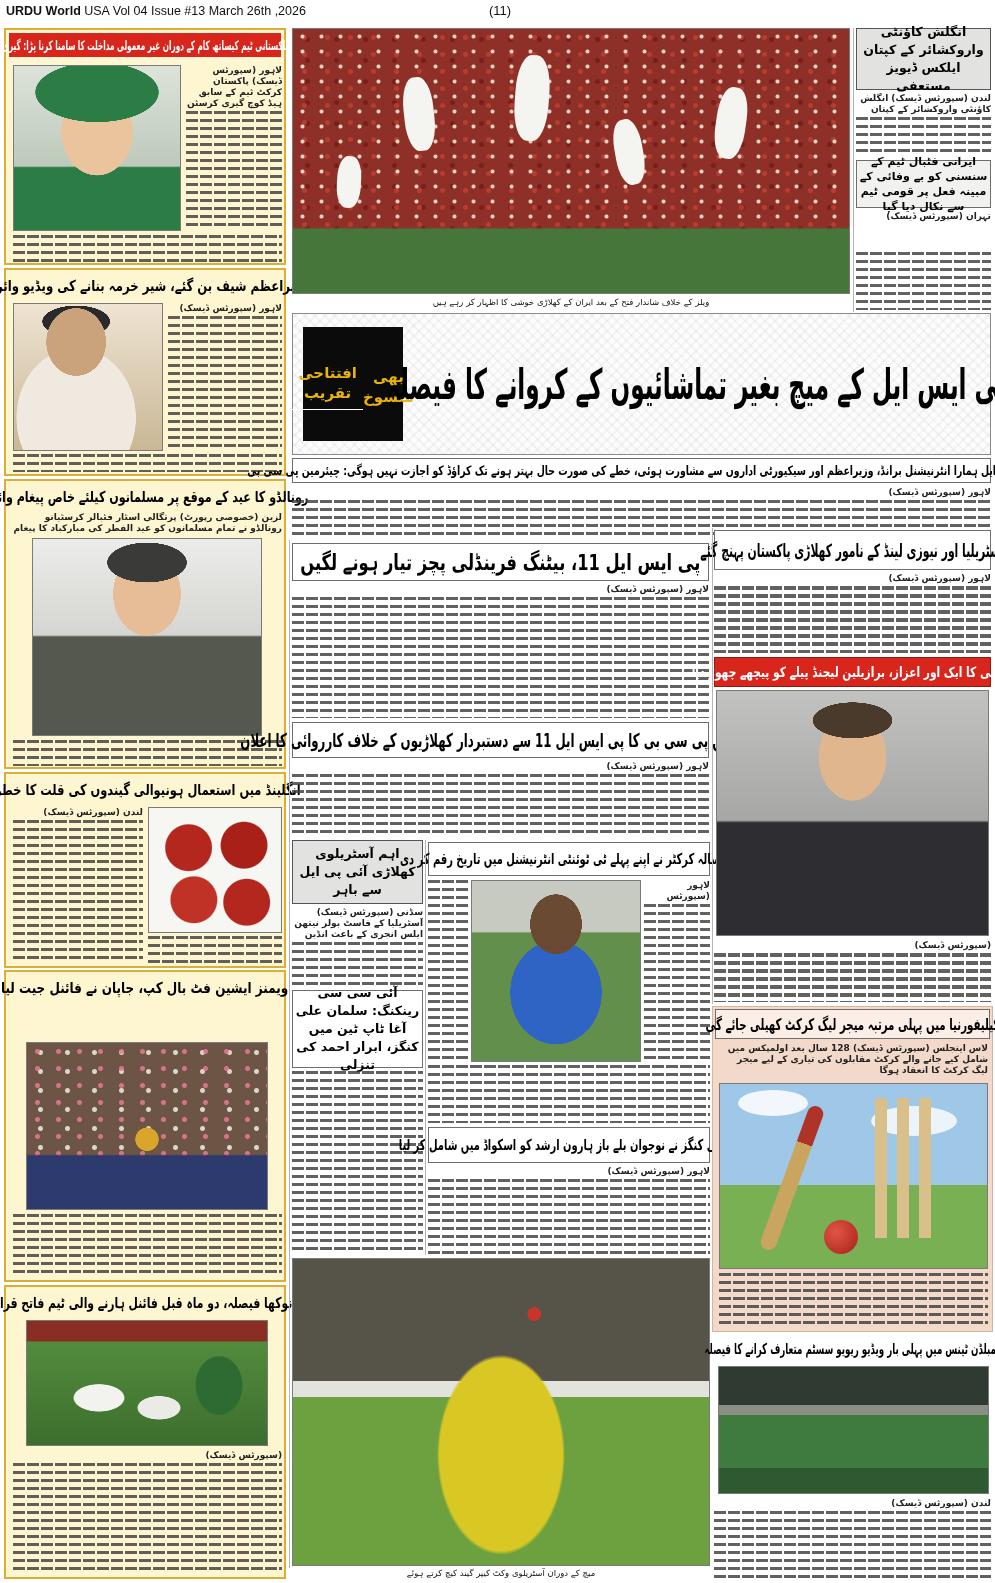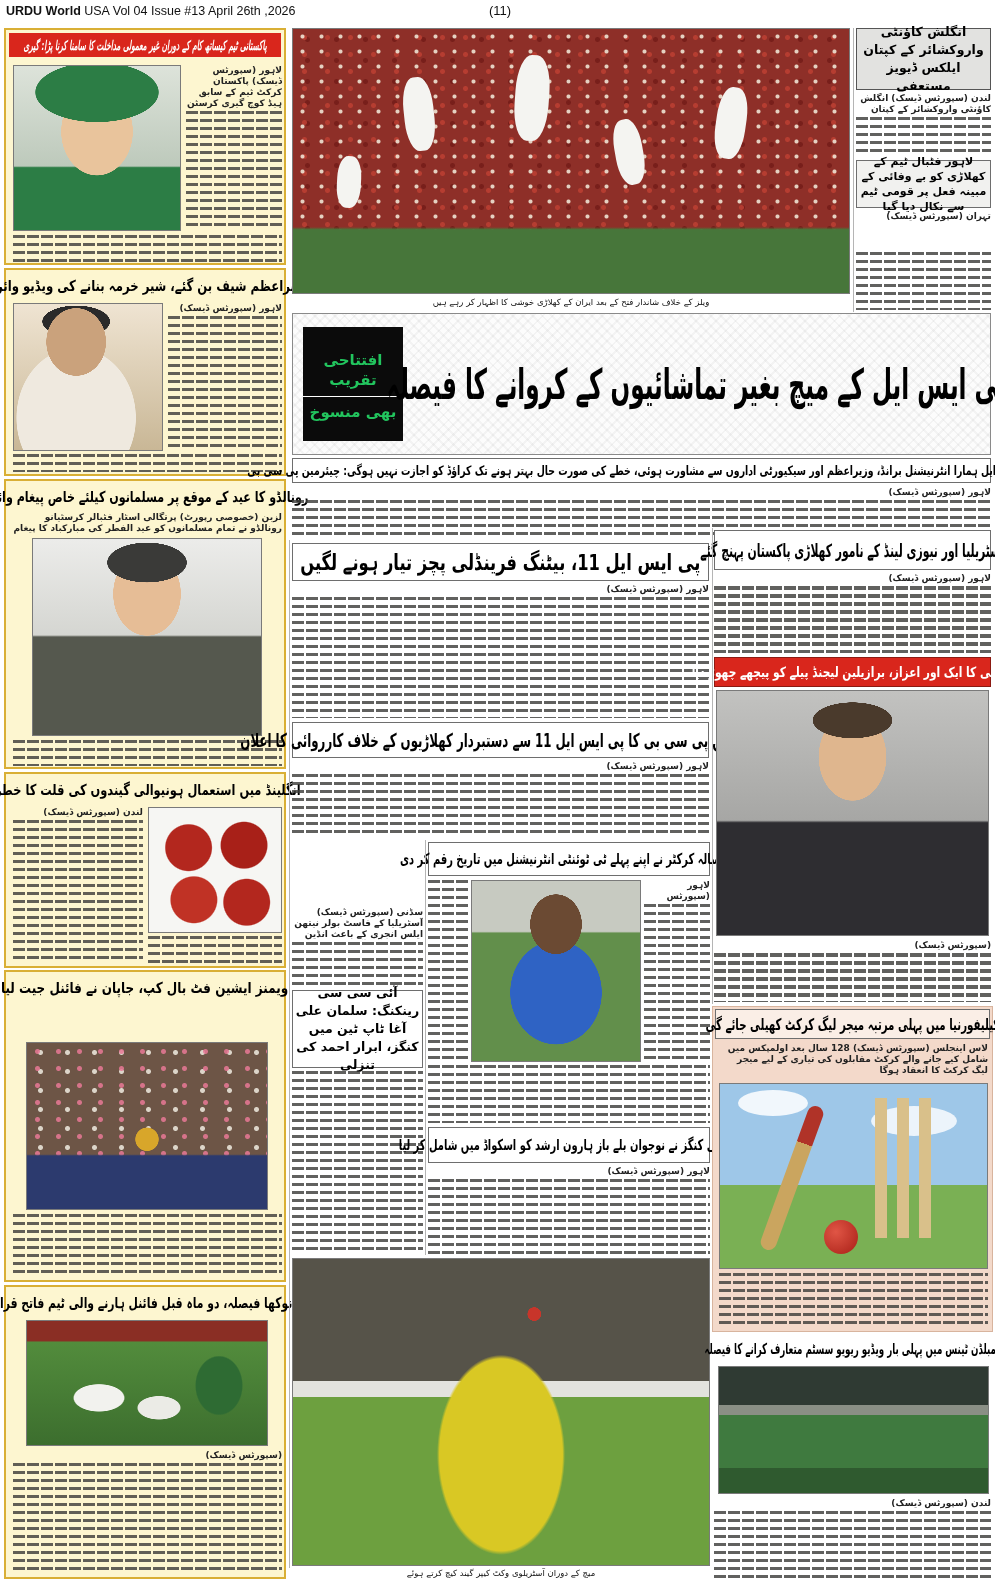--- a/index.html
+++ b/index.html
@@ -19,42 +19,42 @@
   .body{display:flex;flex-direction:column;gap:2px;overflow:hidden;}
   .lead{direction:rtl;text-align:right;font-size:9px;line-height:11px;font-weight:bold;color:#222;
         max-height:22px;overflow:hidden;flex:0 0 auto;}
   .sim{flex:1 1 auto;opacity:.82;
        background-image:repeating-linear-gradient(180deg,#3f3f3c 0 3.5px,transparent 3.5px 8px);
        -webkit-mask-image:repeating-linear-gradient(90deg,#000 0 12px,transparent 12px 14px);
        mask-image:repeating-linear-gradient(90deg,#000 0 12px,transparent 12px 14px);}
   .photo{border:1px solid #7a7a7a;overflow:hidden;}
   .cap{direction:rtl;font-size:8.5px;line-height:11px;text-align:center;color:#111;overflow:hidden;}
   .vr{background:#b5b5b5;width:1px;}
-  .flag{background:#0b0b0b;color:#22c55e;display:flex;flex-direction:column;align-items:center;justify-content:center;}
+  .flag{background:#0b0b0b;color:#eab308;display:flex;align-items:center;justify-content:center;}
   .flag .fl1{border-bottom:1px solid #fff;padding:4px 6px 6px;}
   .flag div{font-weight:bold;font-size:15px;line-height:20px;text-align:center;direction:rtl;}
   .mainhead-bg{background:
      repeating-linear-gradient(45deg,rgba(0,0,0,.035) 0 2px,transparent 2px 7px),
      repeating-linear-gradient(-45deg,rgba(0,0,0,.035) 0 2px,transparent 2px 7px),#fcfcfc;
      border:1px solid #8a8a8a;}
   .pl{position:absolute;background:#f4f4f1;border-radius:42%;}
 </style>
 </head>
 <body>
 
 <div id="page">
 
   <div class="a lat" style="left:6px;top:4px;font-size:12.5px;">
     <span style="font-weight:bold;margin-top:40px;">URDU World</span>
-    <span>USA Vol 04 Issue #13 April 26th ,2026</span>
+    <span>USA Vol 04 Issue #13 March 26th ,2026</span>
   </div>
   <div class="a lat" style="left:455px;top:3px;width:90px;text-align:center;font-size:13px;">(11)</div>
 
   <div class="a ybox" style="left:4px;top:28px;width:282px;height:237px;">
-    <div class="a bar-red hd" style="left:3px;top:3px;width:272px;height:24px;font-size:13px;font-style:italic;">
+    <div class="a bar-red hd" style="left:3px;top:3px;width:272px;height:24px;font-size:13px;">
       <span class="nz" style="transform:scaleX(.56);">پاکستانی ٹیم کیساتھ کام کے دوران غیر معمولی مداخلت کا سامنا کرنا پڑا: گیری</span>
     </div>
     <div class="a photo" style="left:7px;top:35px;width:168px;height:166px;background-image:
         radial-gradient(ellipse 62px 30px at 50% 16%, #2c7d45 0 99%, transparent 100%),
         radial-gradient(ellipse 36px 44px at 50% 40%, #e9c49c 0 99%, transparent 100%),
         linear-gradient(0deg, #2c7d45 0 38%, transparent 39%),
         linear-gradient(#dde3da, #a9b9a8);"></div>
     <div class="a body" style="left:180px;top:35px;width:96px;height:166px;">
       <div class="lead" style="max-height:44px;">لاہور (سپورٹس ڈیسک) پاکستان کرکٹ ٹیم کے سابق ہیڈ کوچ گیری کرسٹن نے کہا ہے کہ قومی ٹیم کے ساتھ کام کے دوران انہیں بیرونی مداخلت کا سامنا رہا</div>
       <div class="sim"></div>
@@ -190,20 +190,23 @@
   </div>
 
   <div class="a bx hd ur" style="left:292px;top:722px;width:417px;height:36px;font-size:19px;">
     <span class="nz" style="transform:scaleX(.62);">چیئرمین پی سی بی کا پی ایس ایل 11 سے دستبردار کھلاڑیوں کے خلاف کارروائی کا اعلان</span>
   </div>
   <div class="a body" style="left:292px;top:761px;width:417px;height:75px;">
     <div class="lead">لاہور (سپورٹس ڈیسک)</div>
     <div class="sim"></div>
   </div>
 
+  <div class="a gbox hd ur" style="left:292px;top:840px;width:131px;height:64px;font-size:12.5px;line-height:18px;padding:2px;">
+    <span>اہم آسٹریلوی کھلاڑی آئی پی ایل سے باہر</span>
+  </div>
   <div class="a body" style="left:292px;top:907px;width:131px;height:80px;">
     <div class="lead" style="max-height:33px;">سڈنی (سپورٹس ڈیسک) آسٹریلیا کے فاسٹ بولر نیتھن ایلس انجری کے باعث انڈین پریمیئر لیگ (آئی پی ایل) سے باہر ہو گئے</div>
     <div class="sim"></div>
   </div>
   <div class="a bx hd ur" style="left:292px;top:990px;width:131px;height:78px;font-size:12.5px;line-height:18px;padding:2px;">
     <span>آئی سی سی رینکنگ: سلمان علی آغا ٹاپ ٹین میں کنگز، ابرار احمد کی تنزلی</span>
   </div>
   <div class="a body" style="left:292px;top:1071px;width:131px;height:184px;">
     <div class="sim"></div>
   </div>
@@ -242,21 +245,21 @@
   <div class="a cap" style="left:292px;top:1568px;width:418px;height:13px;">میچ کے دوران آسٹریلوی وکٹ کیپر گیند کیچ کرتے ہوئے</div>
 
   <div class="a gbox hd ur" style="left:856px;top:28px;width:135px;height:62px;font-size:12.5px;line-height:18px;padding:2px;">
     <span>انگلش کاؤنٹی واروکشائر کے کپتان ایلکس ڈیویز مستعفی</span>
   </div>
   <div class="a body" style="left:856px;top:93px;width:135px;height:64px;">
     <div class="lead">لندن (سپورٹس ڈیسک) انگلش کاؤنٹی واروکشائر کے کپتان ایلکس ڈیویز مستعفی ہو گئے</div>
     <div class="sim"></div>
   </div>
   <div class="a bx hd ur" style="left:856px;top:160px;width:135px;height:48px;font-size:11px;line-height:15px;padding:2px;background:#f1f1ef;">
-    <span>لاہور فٹبال ٹیم کے کھلاڑی کو بے وفائی کے مبینہ فعل پر قومی ٹیم سے نکال دیا گیا</span>
+    <span>ایرانی فٹبال ٹیم کے سنسنی کو بے وفائی کے مبینہ فعل پر قومی ٹیم سے نکال دیا گیا</span>
   </div>
   <div class="a body" style="left:856px;top:211px;width:135px;height:99px;gap:30px;">
     <div class="lead">تہران (سپورٹس ڈیسک)</div>
     <div class="sim"></div>
   </div>
 
   <div class="a bx hd ur" style="left:714px;top:530px;width:277px;height:40px;font-size:18px;">
     <span class="nz" style="transform:scaleX(.6);">آسٹریلیا اور نیوزی لینڈ کے نامور کھلاڑی پاکستان پہنچ گئے</span>
   </div>
   <div class="a body" style="left:714px;top:573px;width:277px;height:80px;">

